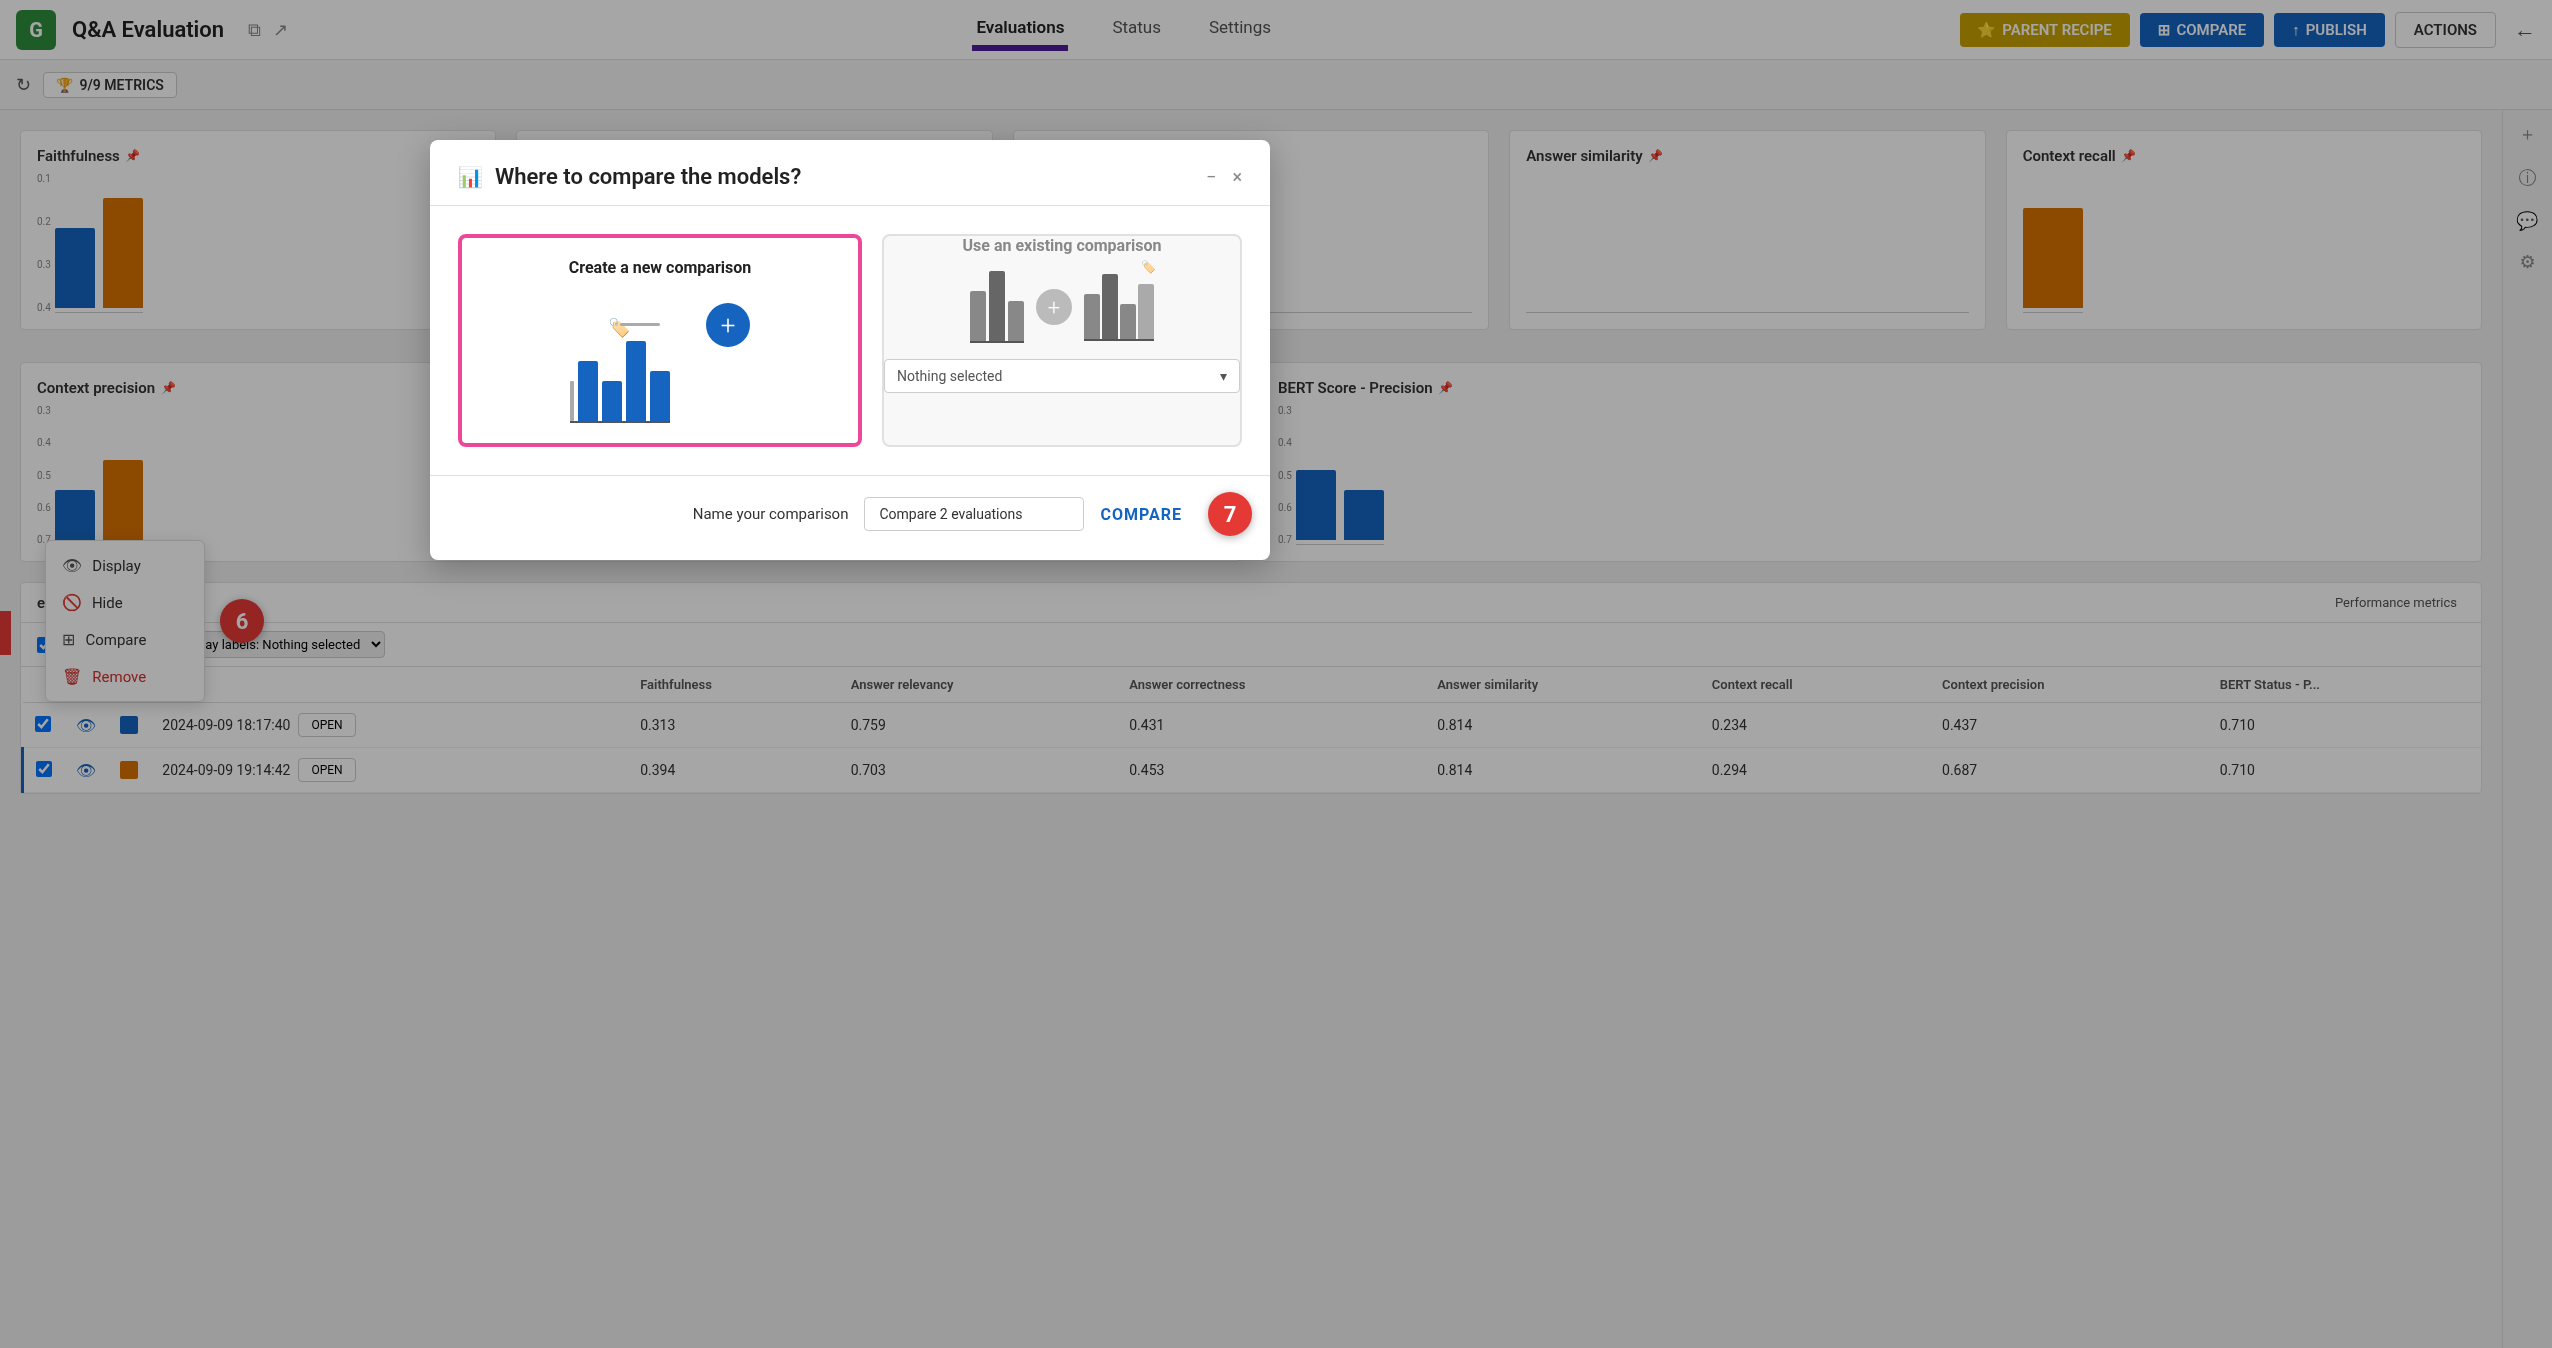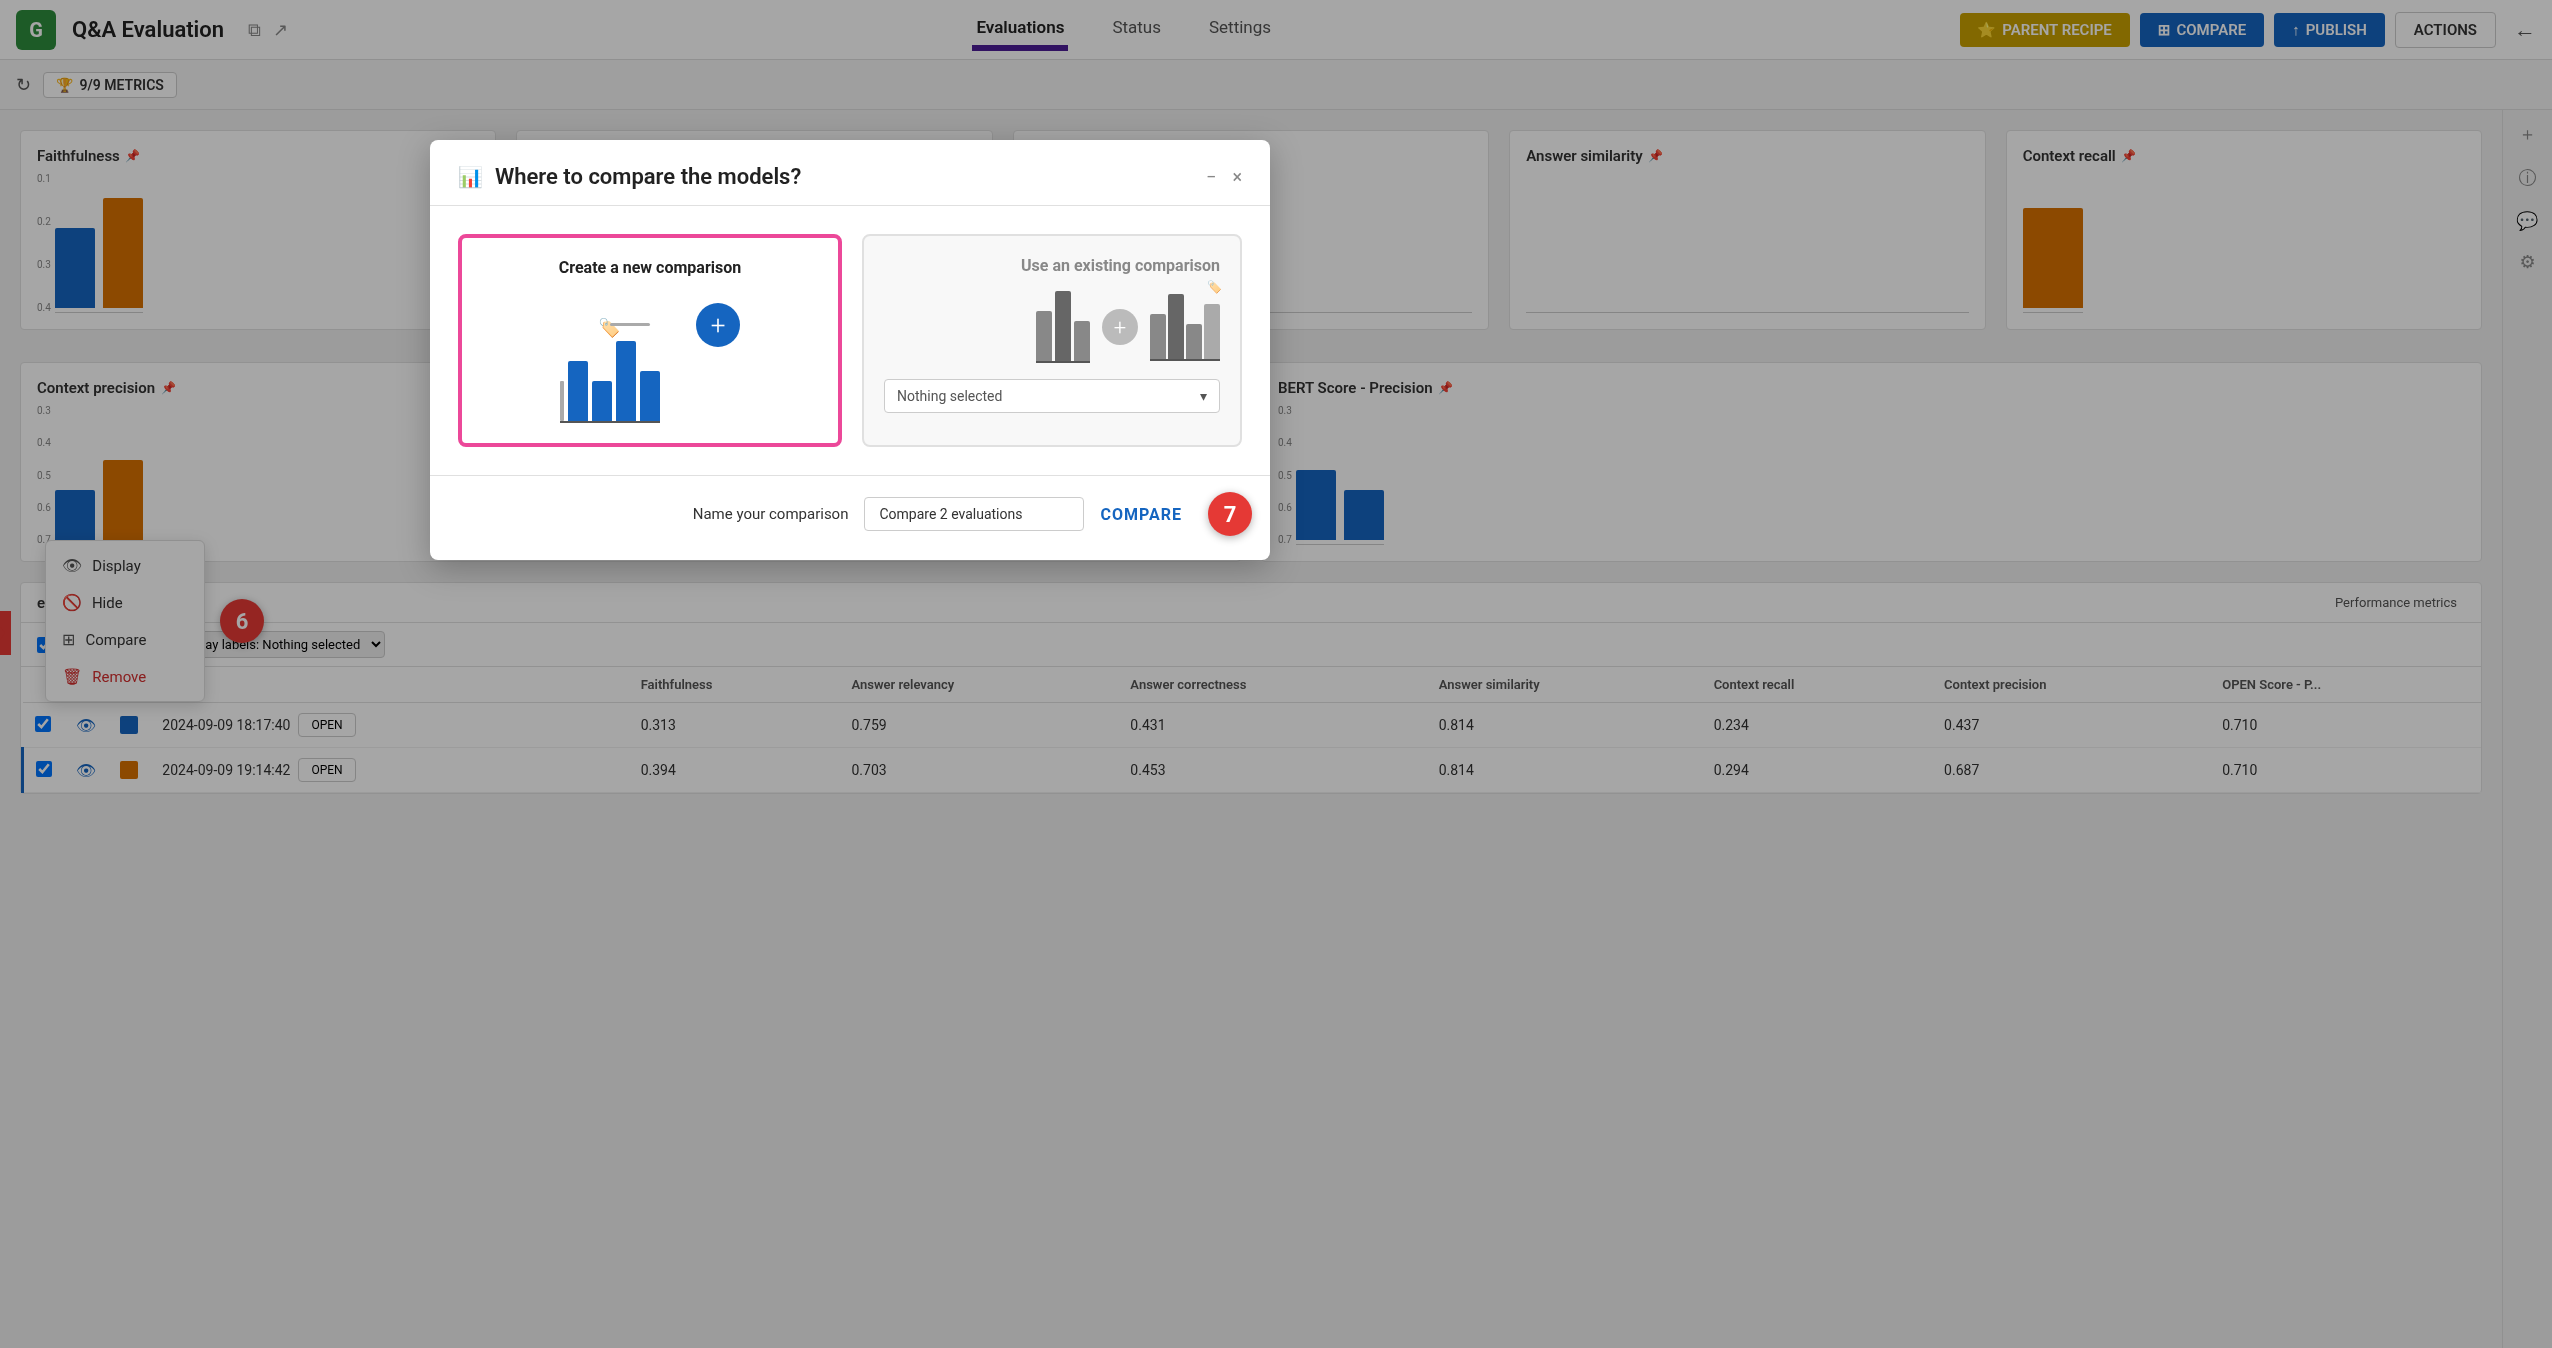--- a/index.html
+++ b/index.html
@@ -101,22 +101,22 @@
     }
     .modal-title { font-size: 22px; font-weight: 600; color: #222; }
     .modal-close-area { margin-left: auto; display: flex; gap: 16px; color: #888; font-size: 18px; cursor: pointer; }
     .modal-body { display: flex; gap: 20px; padding: 28px; }
     .modal-option {
       flex: 1; border: 4px solid #ec4899; border-radius: 8px; padding: 20px;
       display: flex; flex-direction: column; align-items: center; cursor: pointer;
       background: #fff;
     }
     .modal-option-inactive {
-      flex: 1; border: 2px solid #e0e0e0; border-radius: 8px; padding: 20px;
-      display: flex; flex-direction: column; align-items: flex-end; cursor: pointer;
+      flex: 1; border: 2px solid #e0e0e0; border-radius: 8px; 
+      display: flex; flex-direction: column; align-items: center; cursor: pointer;
       background: #f8f8f8;
     }
     .modal-option-title { font-size: 16px; font-weight: 700; color: #222; margin-bottom: 16px; }
     .plus-circle {
       position: absolute; top: 20px; right: 10px;
       width: 44px; height: 44px; background: #1565c0; border-radius: 50%;
       display: flex; align-items: center; justify-content: center; color: #fff; font-size: 26px; font-weight: 300;
     }
     .modal-chart-illustration2 {
       display: flex; align-items: center; gap: 12px;
@@ -351,21 +351,21 @@
             <th style="width:36px;"></th>
             <th style="cursor:pointer;">
               Name <span>↑</span>
             </th>
             <th>Faithfulness</th>
             <th>Answer relevancy</th>
             <th>Answer correctness</th>
             <th>Answer similarity</th>
             <th>Context recall</th>
             <th>Context precision</th>
-            <th>OPEN Score - P...</th>
+            <th>BERT Status - P...</th>
           </tr>
         </thead>
         <tbody>
           <tr style="position:relative;">
             <td><input type="checkbox" class="cb" checked="" style=""></td>
             <td><span class="eye-icon">👁</span></td>
             <td>
                 <div class="color-dot-blue"></div>
               </td>
             <td>

